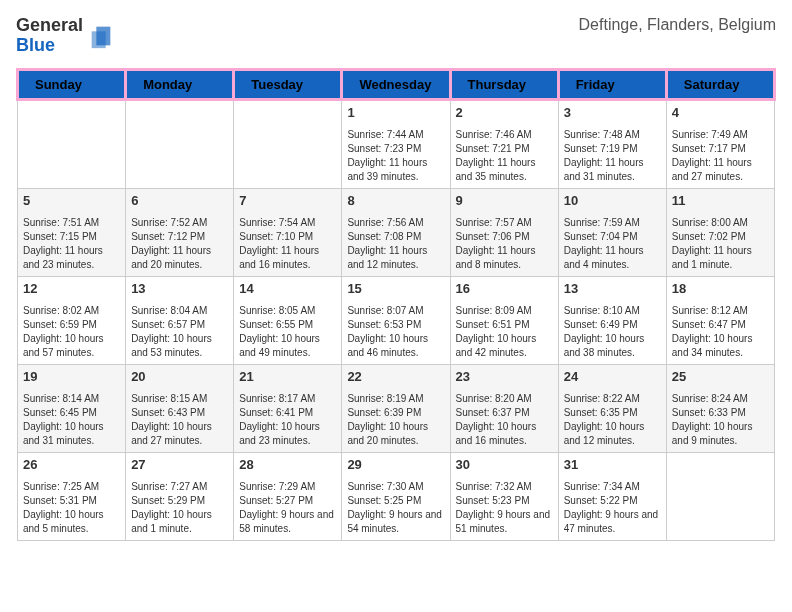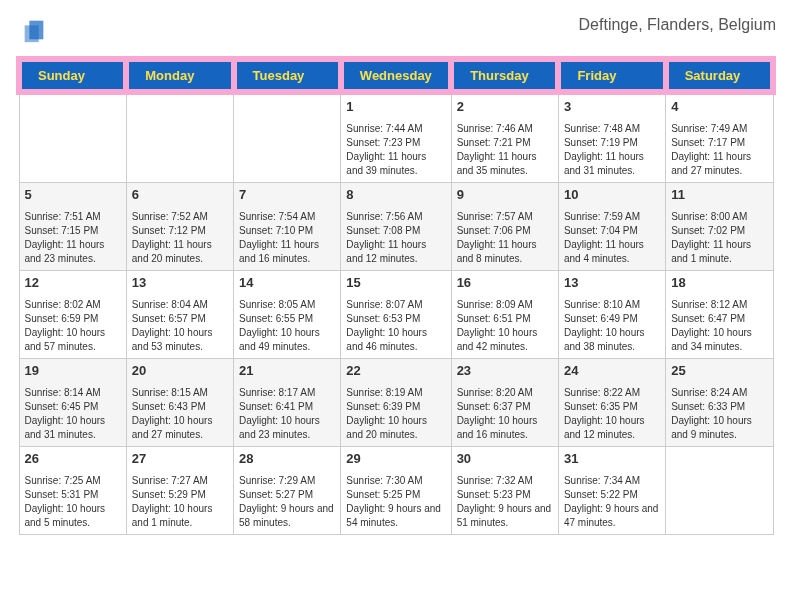--- a/index.html
+++ b/index.html
@@ -46,26 +46,26 @@
       color: #555;
       text-align: center;
     }
     .calendar {
       width: 100%;
       border-collapse: collapse;
       border: 1px solid #ccc;
     }
     .calendar th {
       background-color: #1565c0;
-      color: #fde047;
+      color: #000000;
       font-size: 13px;
       font-weight: bold;
       padding: 6px 16px;
       text-align: left;
-      border: 6px solid #f9a8d4;
+      border: 3px solid #f9a8d4;
     }
     .calendar td {
       vertical-align: top;
       border: 1px solid #ccc;
       padding: 4px 5px;
       width: 107px;
       min-height: 80px;
       font-size: 10.5px;
       color: #333;
       background: #fff;
@@ -87,20 +87,24 @@
     }
     .empty-cell {
       background: #f9f9f9;
     }
   </style>
 </head>
 <body>
 
 <div class="header">
   <div class="logo">
+    <div class="logo-text">
+      <span class="logo-general">General</span>
+      <span class="logo-blue">Blue</span>
+    </div>
     <svg class="logo-icon" viewBox="0 0 30 30">
       <polygon points="10,5 25,5 25,25 10,25" fill="#1565c0" opacity="0.7"></polygon>
       <polygon points="5,10 20,10 20,28 5,28" fill="#1565c0" opacity="0.5"></polygon>
     </svg>
   </div>
   <div class="title-area">
     <div class="location-title">Deftinge, Flanders, Belgium</div>
   </div>
 </div>
 

